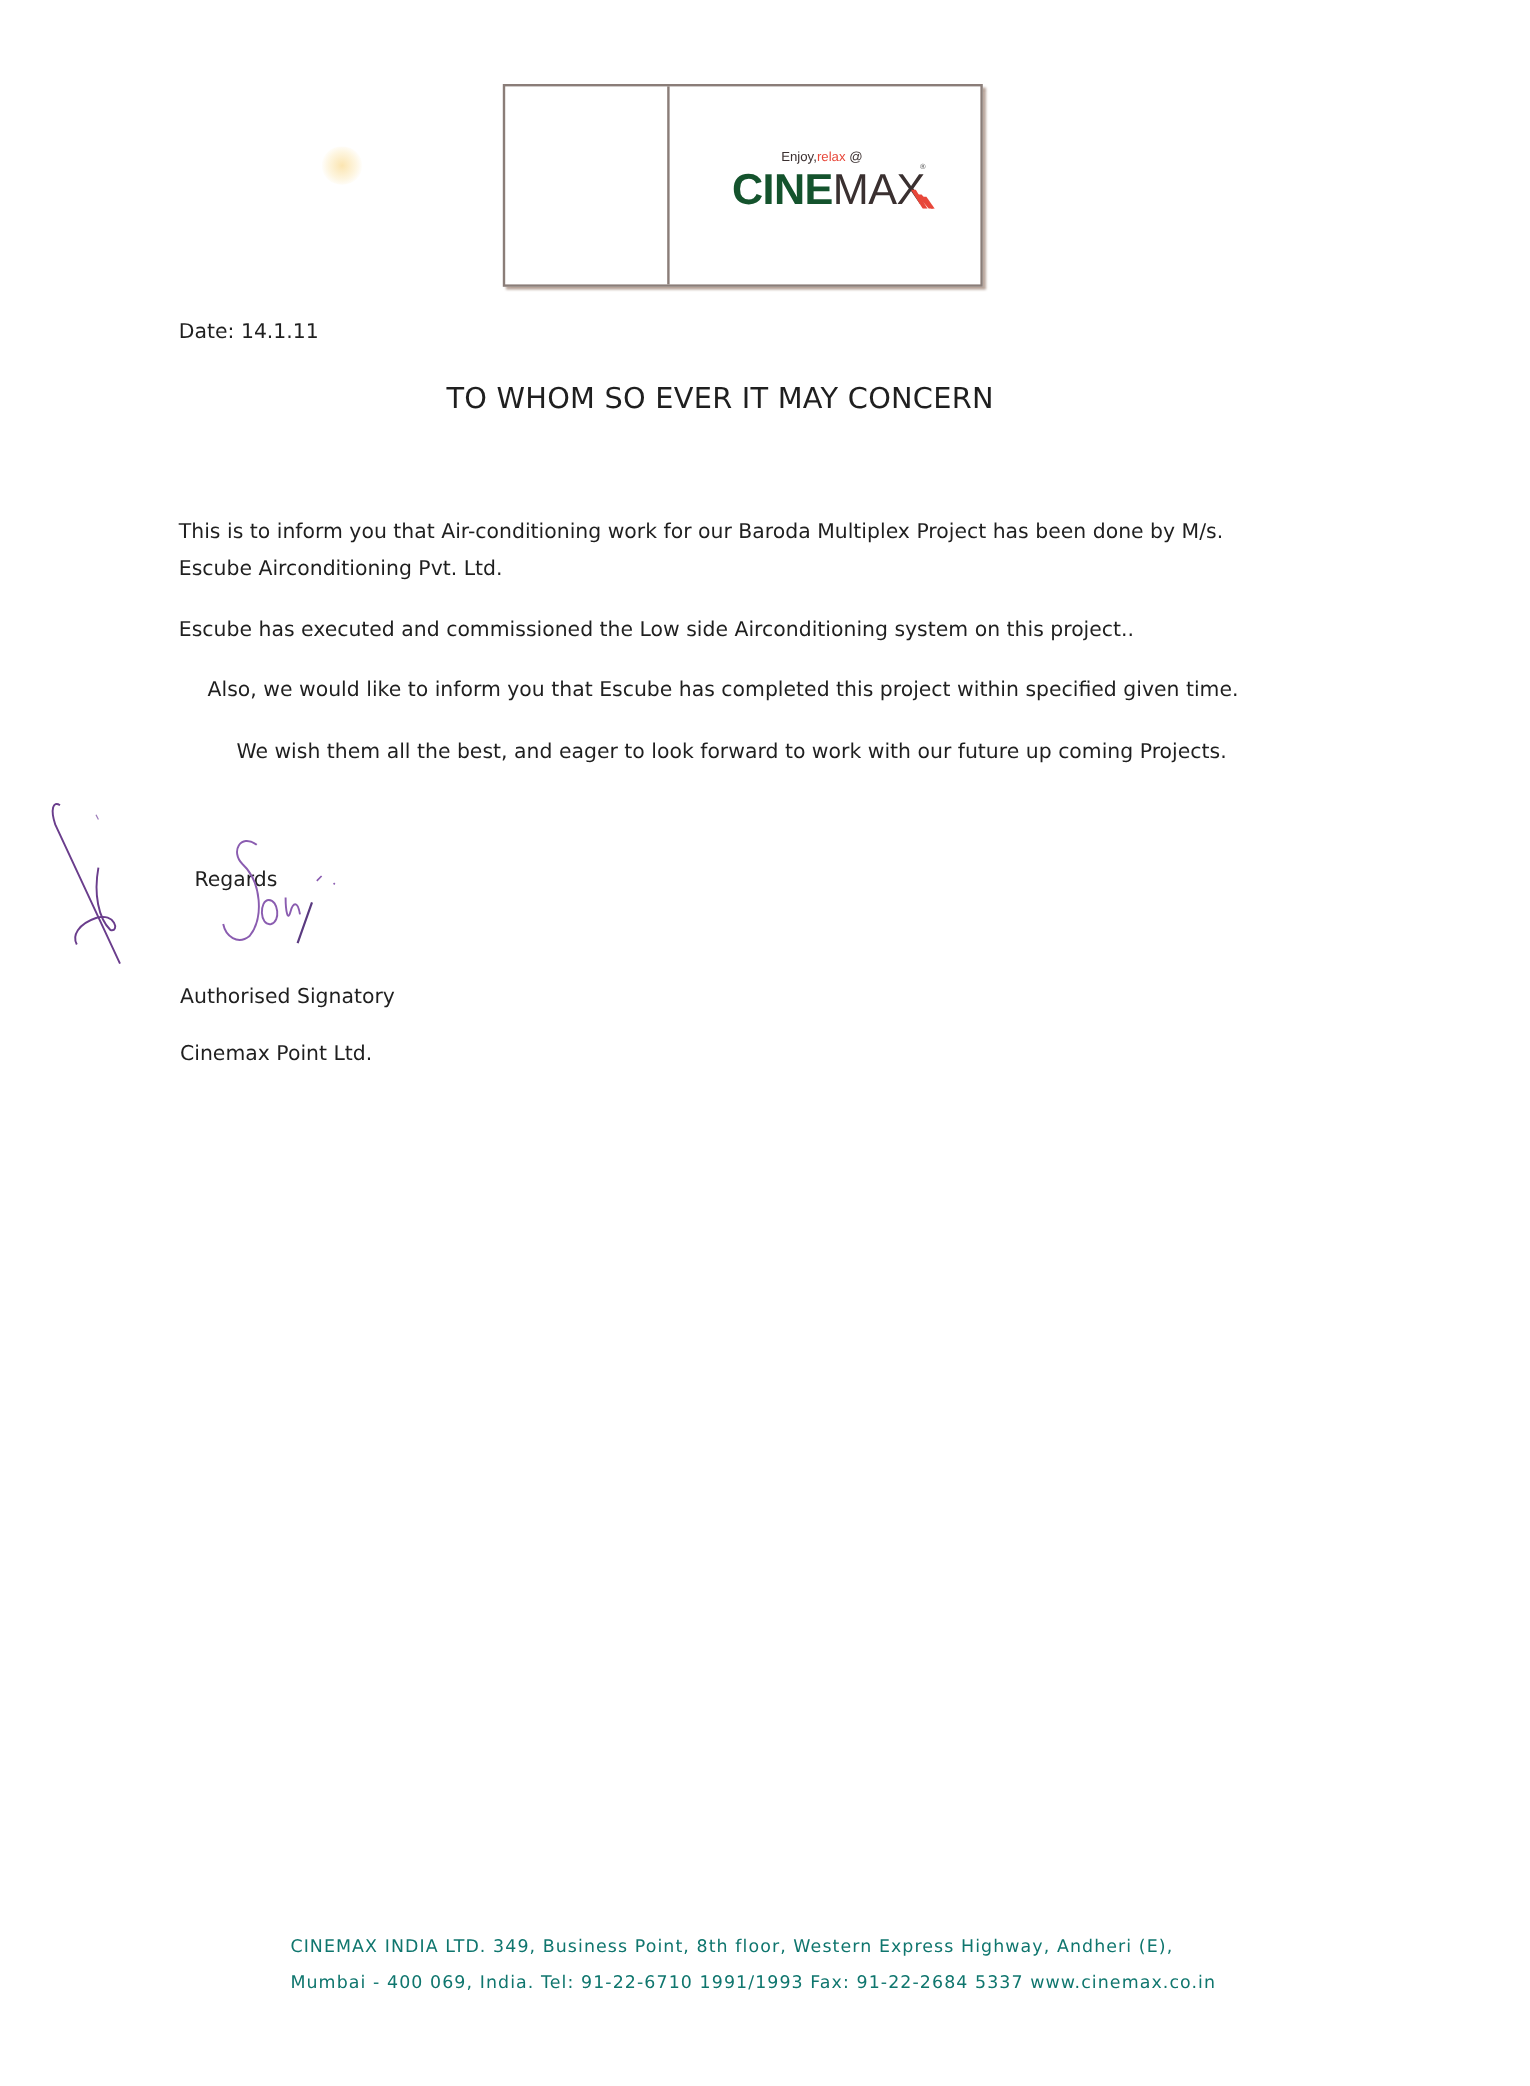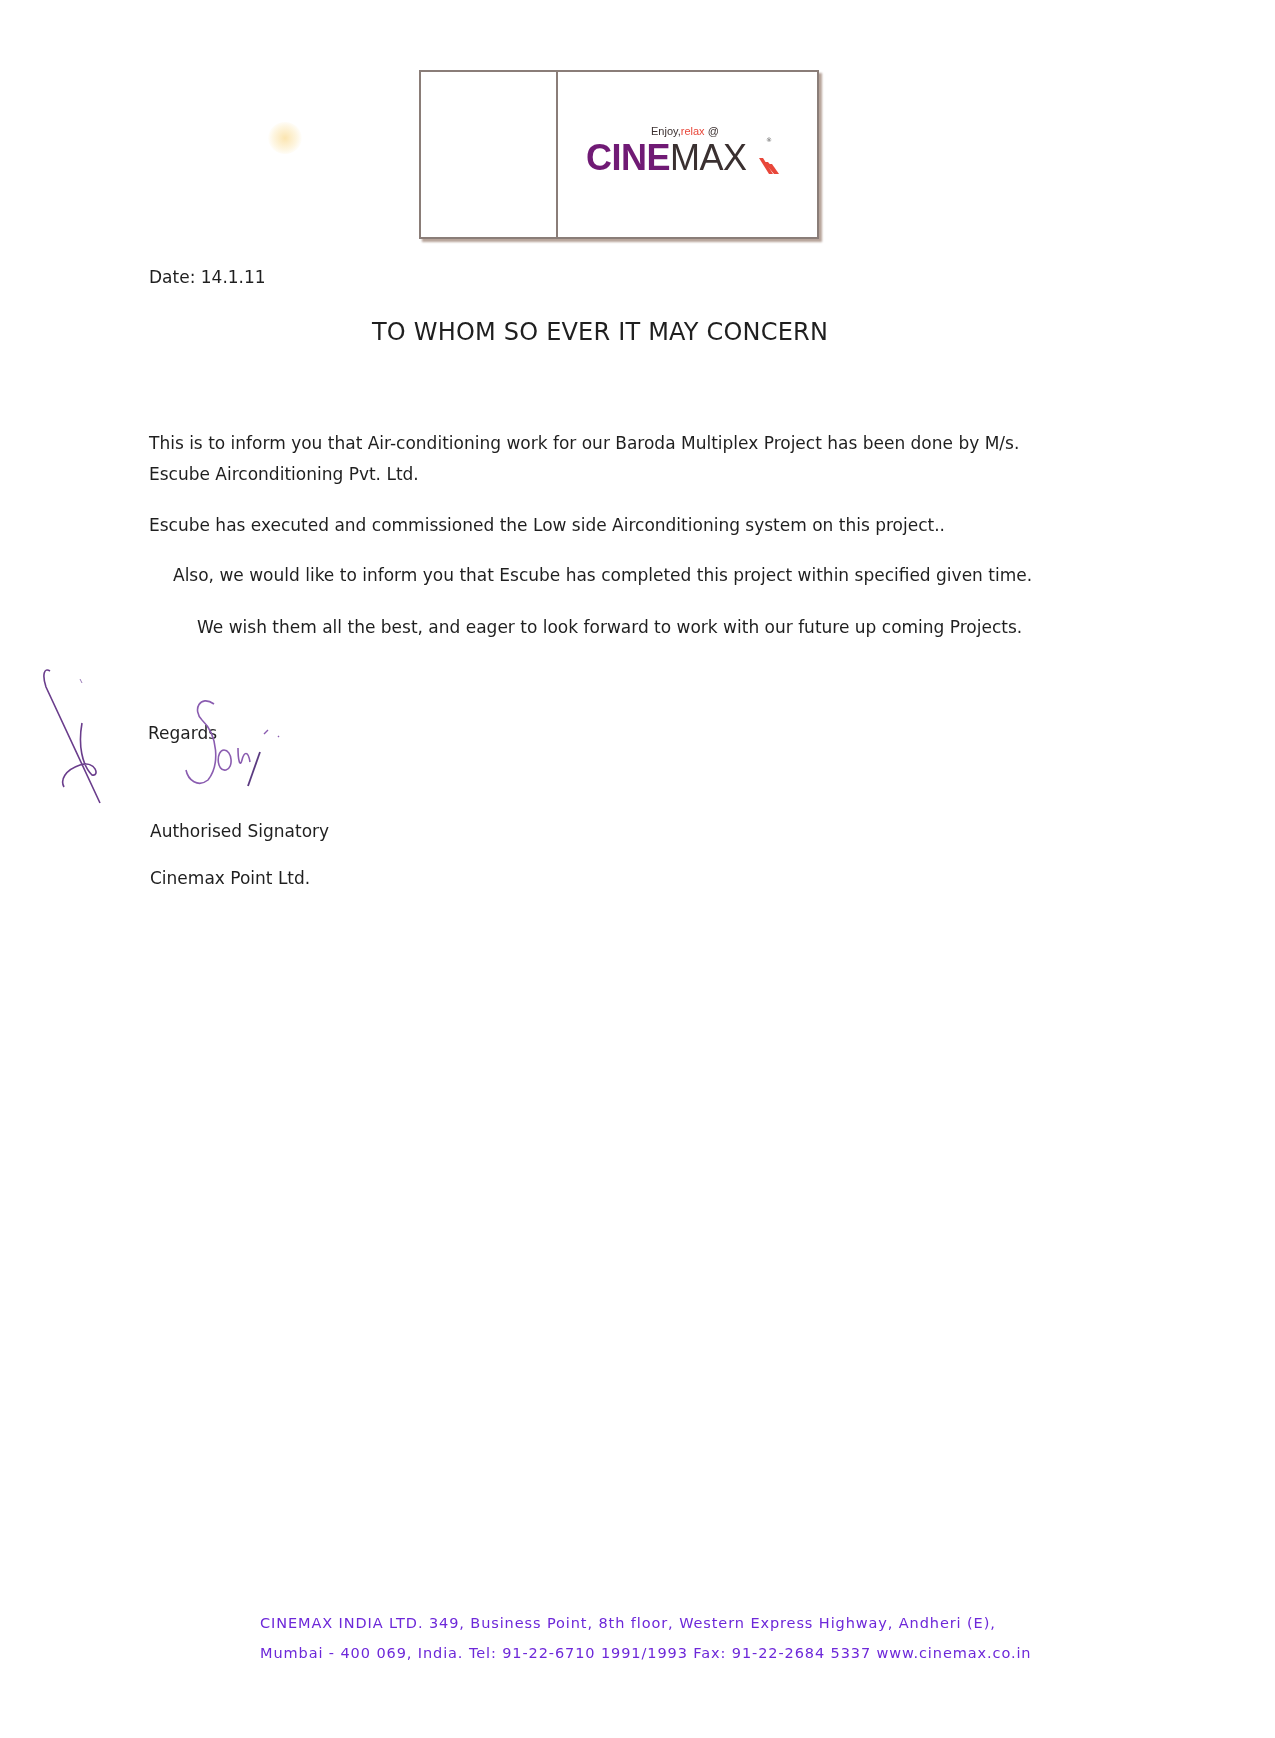--- a/index.html
+++ b/index.html
@@ -15,28 +15,28 @@
   .kanakia-name { position:absolute; left:0; width:135px; top:114px; text-align:center;
                   font-family:"DejaVu Sans", sans-serif; font-size:15px; letter-spacing:2px; color:#3b2f2f; }
   .kanakia-tag { position:absolute; left:0; width:135px; top:136px; text-align:center;
                  font-size:4.5px; letter-spacing:0.5px; color:#a24a3a; }
   .cinemax { position:absolute; left:137px; top:0; width:257px; height:100%; }
   .cm-enjoy { position:absolute; left:93px; top:53px; font-family:"Liberation Sans", sans-serif;
               font-size:11px; color:#3b3030; }
   .cm-enjoy .relax { color:#e8473a; }
   .cm-word { position:absolute; left:28px; top:66px; font-family:"Liberation Sans", sans-serif;
              font-size:36px; letter-spacing:-0.5px; line-height:40px; }
-  .cm-word .cine { color:#701a75; font-weight:bold; }
+  .cm-word .cine { color:#14532d; font-weight:bold;margin-left:24px; }
   .cm-word .max { color:#3a3030; }
   .cm-stripes { position:absolute; left:201px; top:86px; }
   .cm-reg { position:absolute; left:208px; top:64px; font-size:6px; color:#555; }
   .txt { position:absolute; font-family:"DejaVu Sans", sans-serif; font-size:17px; color:#1f1f1f; white-space:nowrap; }
   .title { position:absolute; left:372px; top:318px; font-size:24px; letter-spacing:0.2px; color:#1f1f1f; white-space:nowrap; font-family:"DejaVu Sans", sans-serif;text-align:right;}
-  .footer { position:absolute; left:260px; font-family:"DejaVu Sans", sans-serif; font-size:14.5px;
-            color:#6d28d9; letter-spacing:0.9px; white-space:nowrap; }
+  .footer { position:absolute; left:242px; font-family:"DejaVu Sans", sans-serif; font-size:14.5px;
+            color:#0f766e; letter-spacing:0.9px; white-space:nowrap; }
   .sig { position:absolute; }
 </style>
 </head>
 <body>
 
 <div class="stain"></div>
 
 <div class="logo-box">
   <div class="logo-divider"></div>
   <div class="cinemax">
@@ -53,21 +53,21 @@
 
 <div class="txt" style="left:149px;top:267px;">Date: 14.1.11</div>
 <div class="title">TO WHOM SO EVER IT MAY CONCERN</div>
 
 <div class="txt" style="left:149px;top:433px;">This is to inform you that Air-conditioning work for our Baroda Multiplex Project has been done by M/s.</div>
 <div class="txt" style="left:149px;top:464px;">Escube Airconditioning Pvt. Ltd.</div>
 <div class="txt" style="left:149px;top:515px;">Escube has  executed and commissioned the Low side Airconditioning system on this project..</div>
 <div class="txt" style="left:149px;top:565px;margin-left:24px;">Also, we would like to inform you that Escube has completed this project within specified given time.</div>
 <div class="txt" style="left:149px;top:617px;margin-left:48px;">We wish them all the best, and eager to look forward to work with our future up coming Projects.</div>
 
-<div class="txt" style="left:148px;top:723px;">Regards</div>
+<div class="txt" style="left:162px;top:723px;">Regards</div>
 
 <svg class="sig" style="left:40px;top:665px" width="100" height="160" viewBox="0 0 100 160">
   <path d="M10 6 C 4 2, 2 10, 6 22 L 60 138" fill="none" stroke="#6a3d8c" stroke-width="1.6"></path>
   <path d="M42 58 C 38 80, 42 100, 52 110 C 60 112, 56 95, 40 100 C 25 105, 20 115, 24 122" fill="none" stroke="#6a3d8c" stroke-width="1.6"></path>
   <path d="M40 14 L42 18" stroke="#9a7ab8" stroke-width="1"></path>
 </svg>
 <svg class="sig" style="left:180px;top:690px" width="120" height="110" viewBox="0 0 120 110">
   <path d="M34 14 C 20 4, 12 20, 22 30 C 38 45, 40 75, 28 90 C 18 98, 8 90, 6 80" fill="none" stroke="#8a5cb0" stroke-width="1.6"></path>
   <path d="M44 60 C 36 60, 36 82, 46 80 C 54 78, 52 60, 44 60" fill="none" stroke="#8a5cb0" stroke-width="1.6"></path>
   <path d="M58 58 C 58 70, 60 78, 62 70 C 64 62, 68 60, 70 72" fill="none" stroke="#8a5cb0" stroke-width="1.6"></path>

